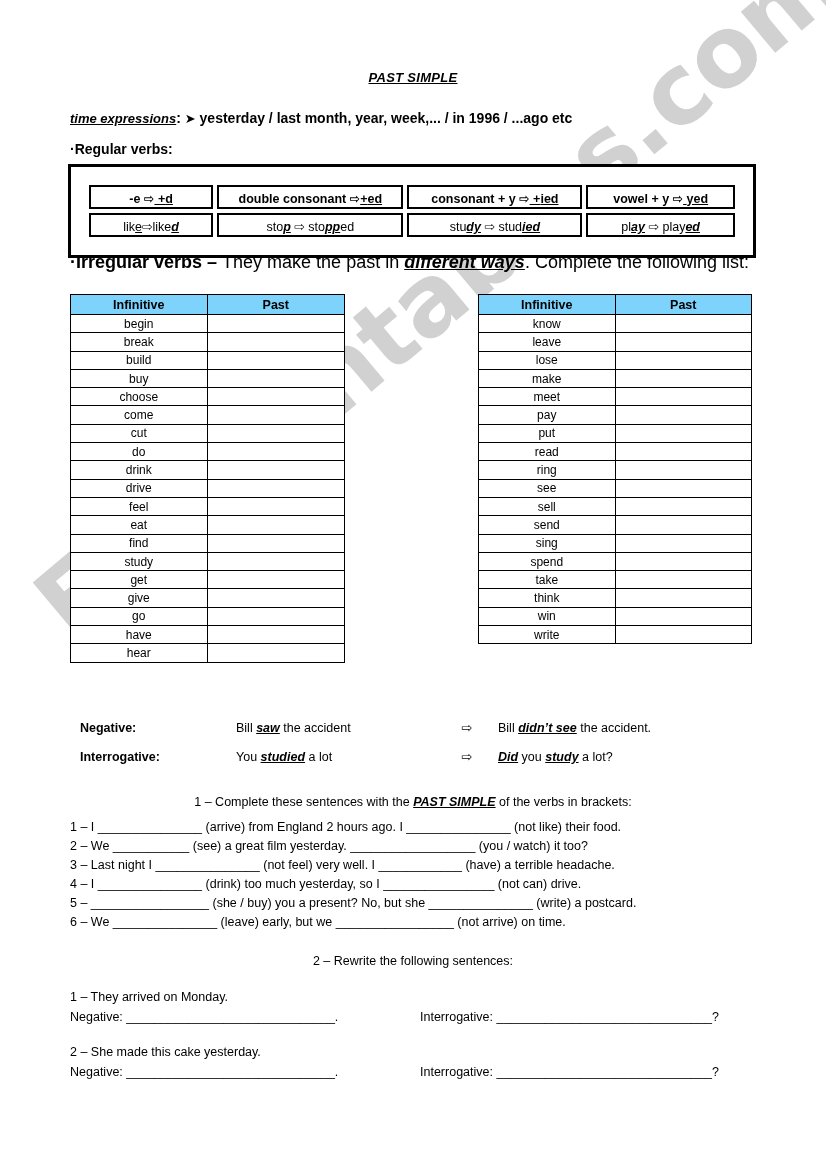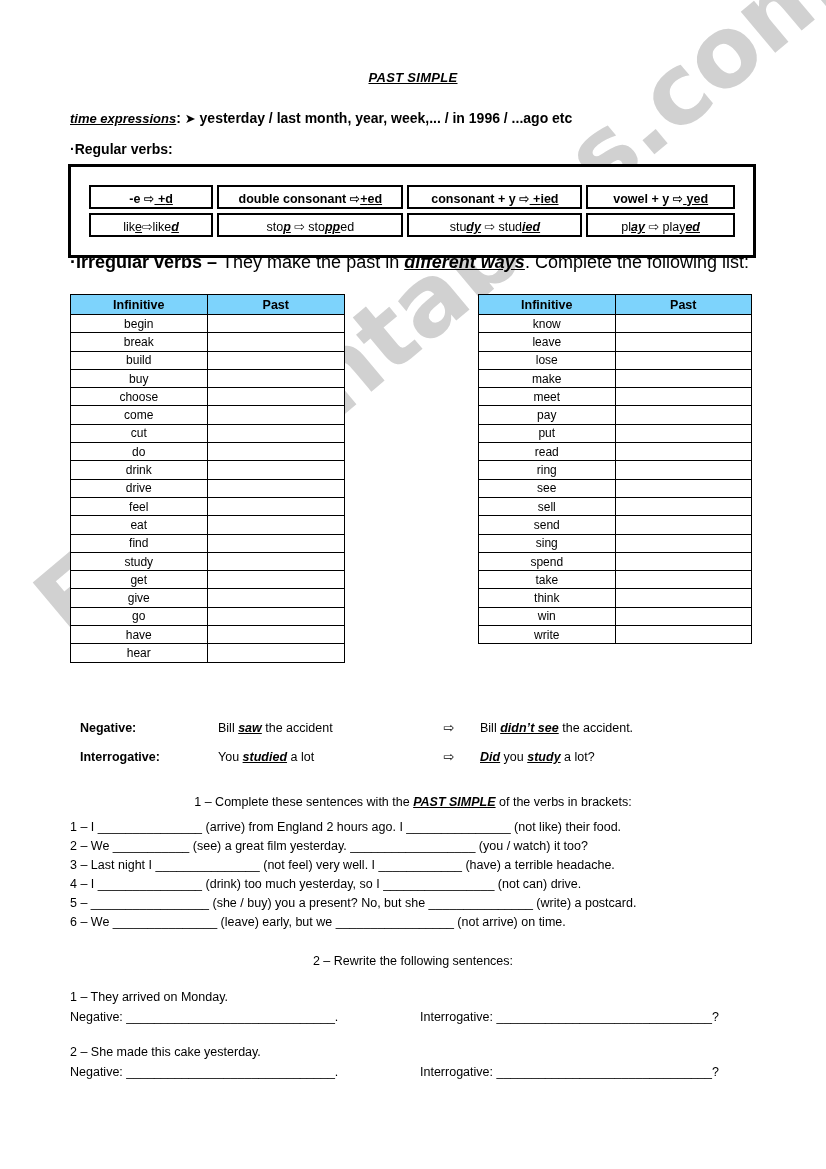--- a/index.html
+++ b/index.html
@@ -156,21 +156,21 @@
   #verb-table-right .col-past{ width: 137px; }
 
   
   #examples {
     position: absolute;
     left: 80px; top: 720px;
     width: 700px;
     font-size: 12.5px;
   }
   .ex-row { display: flex; align-items: baseline; height: 29px; }
-  .ex-label { width: 138px; font-weight: 700; font-size: 12.5px; }
+  .ex-label { width: 156px; font-weight: 700; font-size: 12.5px; }
   .ex-left  { width: 200px; }
   .ex-arrow { width: 62px; text-align: center; font-family: "DejaVu Sans", sans-serif; font-size: 13px; }
   .ex-right { flex: 1; }
   .ex-row .bi { font-weight: 700; font-style: italic; text-decoration: underline; }
 
   
   #ex1-heading {
     position: absolute;
     left: 0; top: 795px;
     width: 826px;

